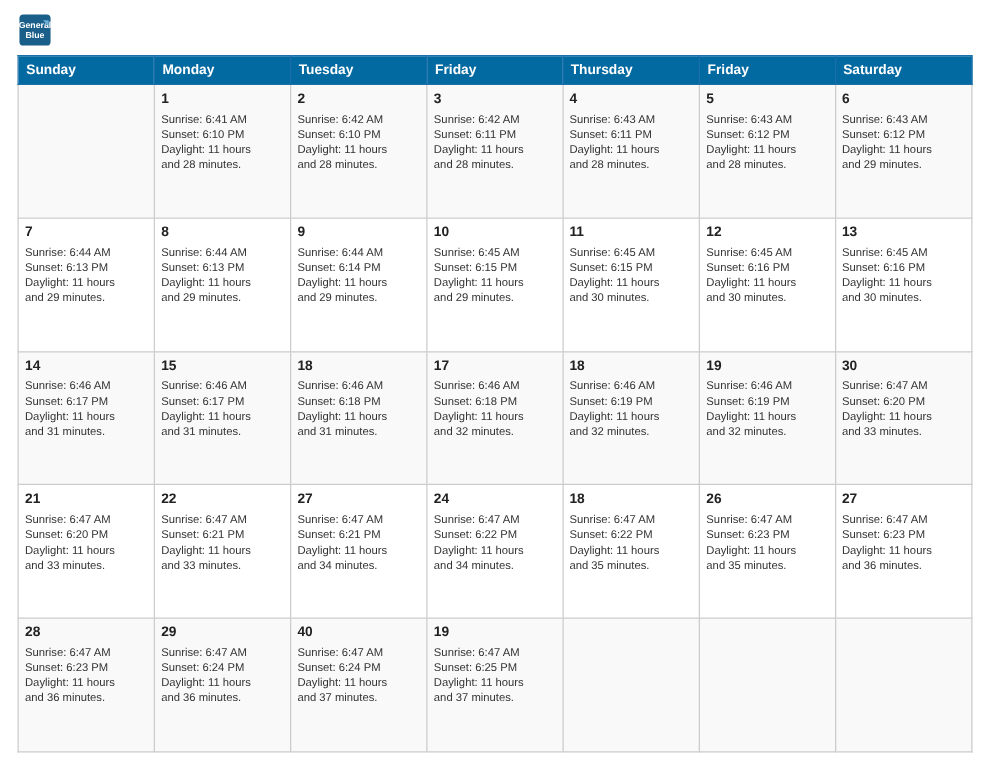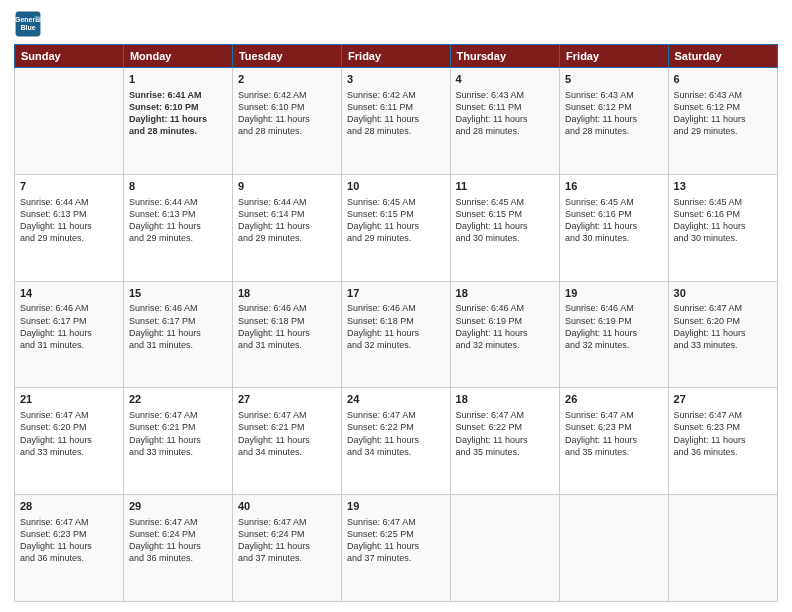--- a/index.html
+++ b/index.html
@@ -45,21 +45,21 @@
       font-size: 13px;
       color: #444;
     }
     .calendar-table {
       width: 100%;
       border-collapse: collapse;
       flex: 1;
       font-size: 9.5px;
     }
     .calendar-table thead th {
-      background-color: #7f1d1d;
+      background-color: #0369a1;
       color: #fff;
       text-align: left;
       padding: 5px 6px;
       font-size: 11px;
       font-weight: bold;
       border: 1px solid #1a6faa;
     }
     .calendar-table tbody td {
       border: 1px solid #ccc;
       vertical-align: top;
@@ -120,21 +120,21 @@
           <th>Thursday</th>
           <th>Friday</th>
           <th>Saturday</th>
         </tr>
     </thead>
     <tbody id="calendar-body">
     <tr>
           <td class="empty-cell"></td>
           <td>
             <span class="day-num">1</span>
-            <div class="day-info" style="white-space: pre-line; font-weight: bold;">Sunrise: 6:41 AM
+            <div class="day-info" style="white-space: pre-line;">Sunrise: 6:41 AM
 Sunset: 6:10 PM
 Daylight: 11 hours
 and 28 minutes.</div>
           </td>
           <td>
             <span class="day-num">2</span>
             <div class="day-info" style="white-space: pre-line;">Sunrise: 6:42 AM
 Sunset: 6:10 PM
 Daylight: 11 hours
 and 28 minutes.</div>
@@ -198,21 +198,21 @@
 and 29 minutes.</div>
           </td>
           <td>
             <span class="day-num">11</span>
             <div class="day-info" style="white-space: pre-line;">Sunrise: 6:45 AM
 Sunset: 6:15 PM
 Daylight: 11 hours
 and 30 minutes.</div>
           </td>
           <td>
-            <span class="day-num">16</span>
+            <span class="day-num">12</span>
             <div class="day-info" style="white-space: pre-line;">Sunrise: 6:45 AM
 Sunset: 6:16 PM
 Daylight: 11 hours
 and 30 minutes.</div>
           </td>
           <td>
             <span class="day-num">13</span>
             <div class="day-info" style="white-space: pre-line;">Sunrise: 6:45 AM
 Sunset: 6:16 PM
 Daylight: 11 hours

